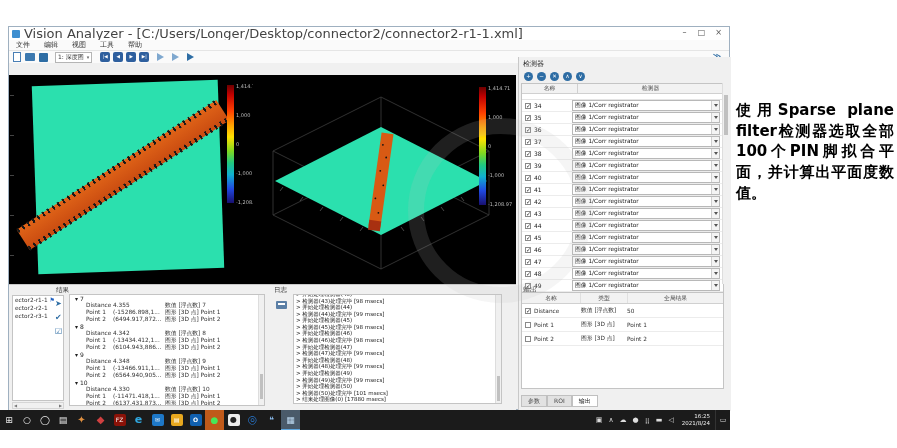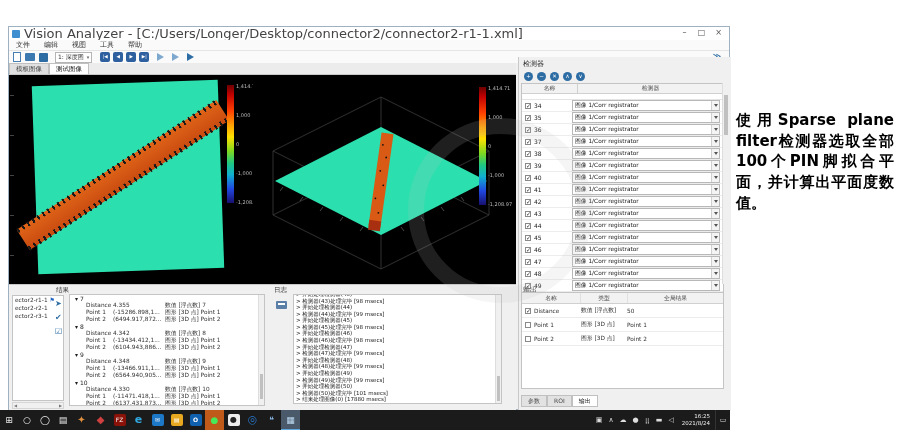--- a/index.html
+++ b/index.html
@@ -124,21 +124,21 @@
   .tb-apps .tbicon:nth-child(10) span{color:#2878d0;font-size:11px;}
   .tb-apps .tbicon:nth-child(11) span{color:#88b8e8;font-size:9px;}
   .tb-apps .tbicon:nth-child(12){background:#4a5a6a;border-bottom:1px solid #60a8e0;box-sizing:border-box;}
   .tb-apps .tbicon:nth-child(12) span{color:#bcd8f0;font-size:9px;}
   .tray{margin-left:auto;display:flex;align-items:center;}
   .trayico{color:#ddd;font-size:7px;padding:0 3px;line-height:20px;}
   .clock{color:#eee;font-size:5.5px;text-align:right;line-height:7px;padding:0 5px;}
   .notif{width:14px;color:#ddd;font-size:7px;text-align:center;border-left:1px solid #333;line-height:20px;}
   
   .annot{position:absolute;left:736px;top:100px;width:158px;color:#000;font-size:15px;font-weight:600;line-height:1.38;text-align:justify;}
-  .annot p{margin:10px 0 24px 0;}
+  .annot p{margin:0 0 24px 0;}
 </style>
 </head>
 <body>
 
 <div id="screen">
 
   <div id="win">
 
     <div class="titlebar">
       <span class="appico"></span>
@@ -171,24 +171,20 @@
           <span class="navbtn"><i style="font-style:normal">◀</i></span>
           <span class="navbtn"><i style="font-style:normal">▶</i></span>
           <span class="navbtn"><i style="font-style:normal">▶|</i></span>
         </span>
       <span class="runbtn hollow"></span>
       <span class="runbtn hollow"></span>
       <span class="runbtn"></span>
       <span class="runner">≫</span>
     </div>
 
-    <div class="tabstrip">
-      <div class="tab">模板图像</div>
-      <div class="tab active">测试图像</div>
-    </div>
 
     <div class="lview">
       <div class="teal-sq"></div>
       <div class="connector"></div>
       <div class="axis-dashes">
         <span style="top:20px"></span>
           <span style="top:60px"></span>
           <span style="top:100px"></span>
         <span style="top:140px"></span>
           <span style="top:180px"></span>

